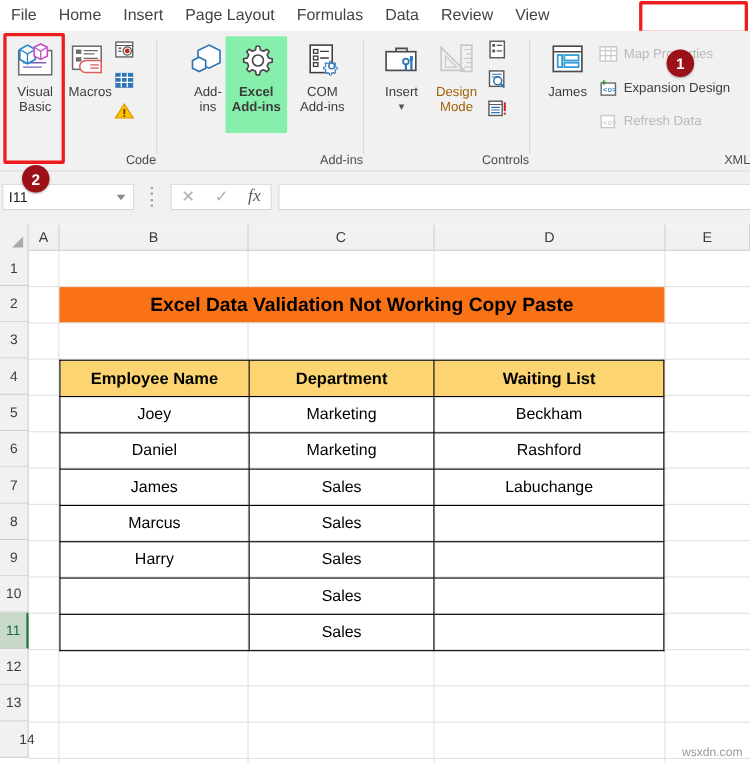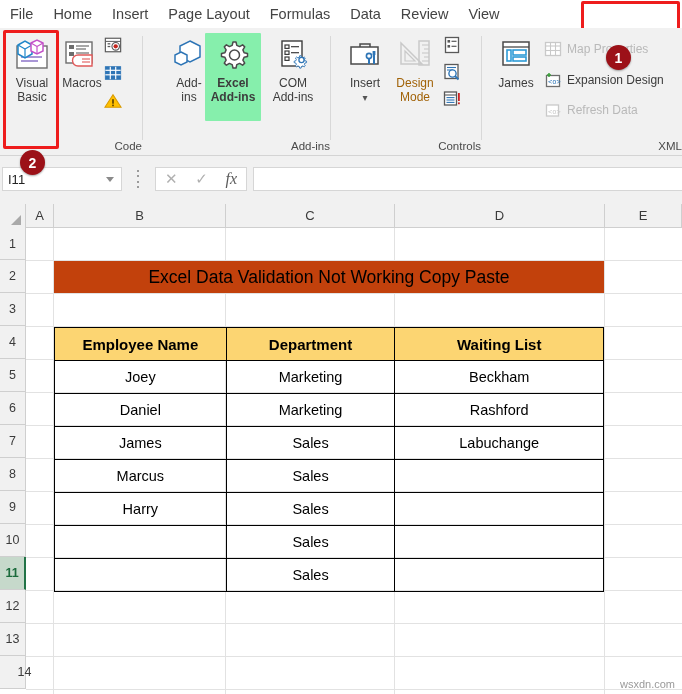--- a/index.html
+++ b/index.html
@@ -114,31 +114,31 @@
     content:""; position:absolute; right:4px; bottom:3px;
     width:0; height:0; border-left:10px solid transparent; border-bottom:10px solid #a9a9a9;
   }
   .rowheads { position:absolute; top:24px; left:0; width:26px; }
   .rh {
     width:26px; background:#f1f1f1; border-bottom:1px solid #cfcfcf;
     border-right:1px solid #cfcfcf;
     font-size:12.5px; color:#3b3b3b; text-align:center;
     display:flex; align-items:center; justify-content:center;
   }
-  .rh.sel { background:#c6d9cb; color:#1b6b3c; border-right:2px solid #217346; font-weight:700; }
+  .rh.sel { background:#c6d9cb; color:#1b6b3c; border-right:2px solid #217346; font-weight:400; }
   .cells { position:absolute; top:24px; left:26px; width:656px; height:466px; }
 
   .cellgrid-line-v { position:absolute; width:1px; background:#e2e2e2; top:0; bottom:0; }
   .cellgrid-line-h { position:absolute; height:1px; background:#e2e2e2; left:0; right:0; }
 
   
   .title-banner {
-    position:absolute; background:#c2410c;
+    position:absolute; background:#f97316;
     display:flex; align-items:center; justify-content:center;
-    font-size:17.5px; font-weight:normal; color:#000;
+    font-size:17.5px; font-weight:bold; color:#000;
   }
   .tbl { position:absolute; border-collapse:collapse; }
   .tbl td, .tbl th {
     border:1px solid #000000; text-align:center; font-size:14.5px; color:#000;
     padding:0; height:33px;
   }
   .tbl th { background:#fcd572; font-weight:bold; font-size:15px; }
 
   .badge {
     position:absolute; width:25px; height:25px; border-radius:50%;

